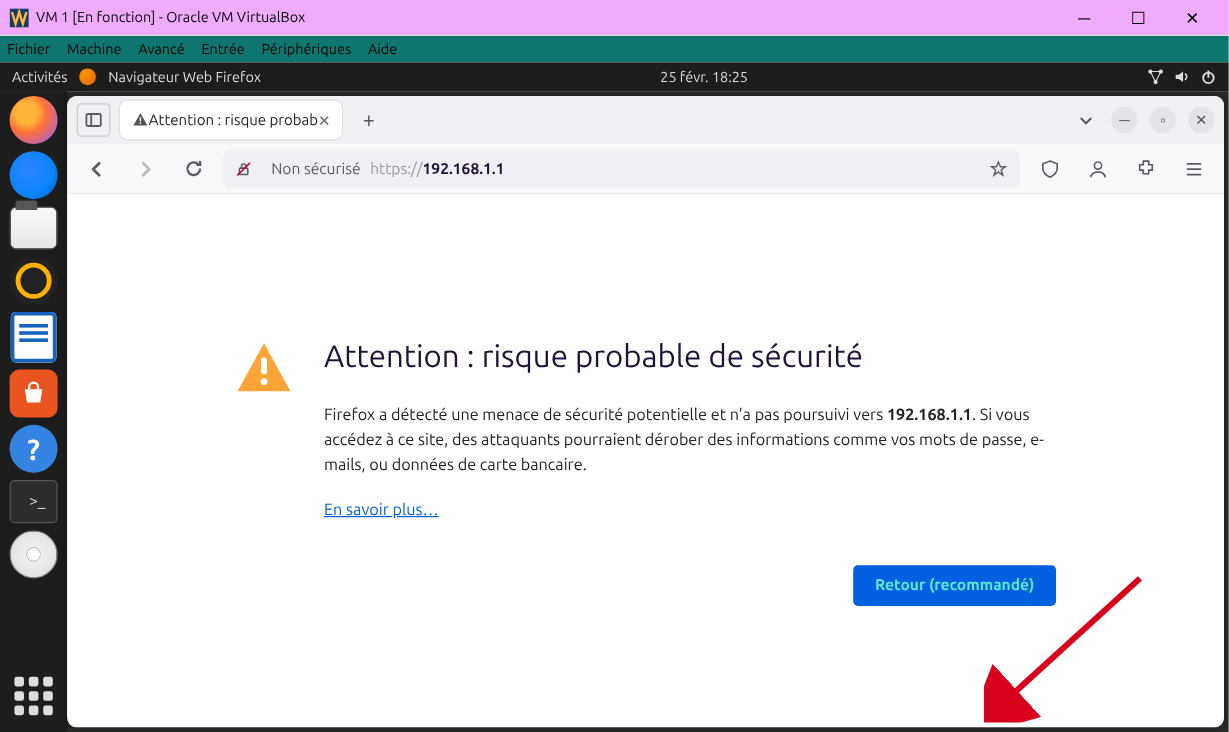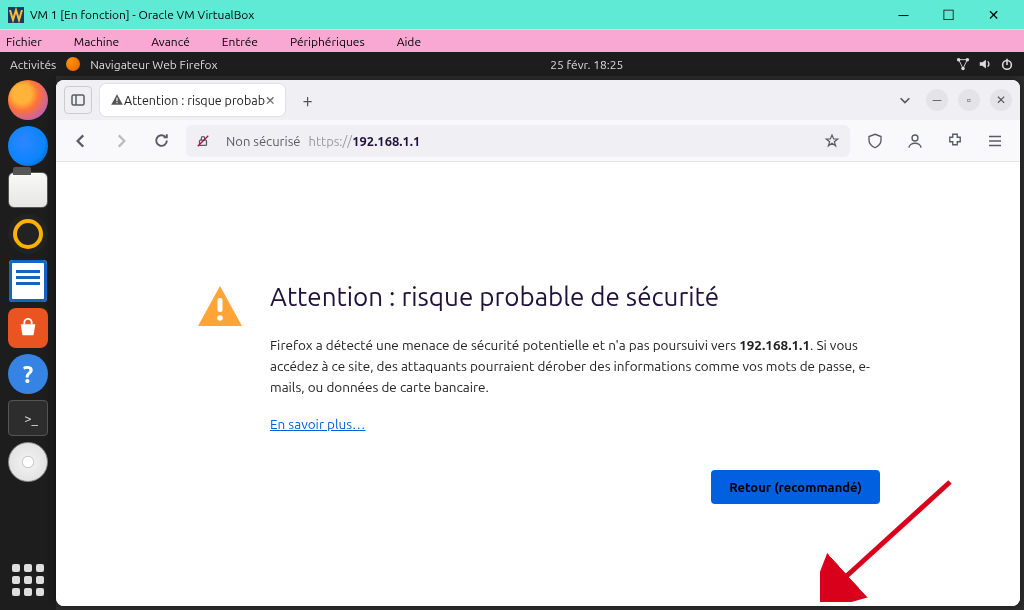--- a/index.html
+++ b/index.html
@@ -1,26 +1,26 @@
 <!DOCTYPE html>
 <html><head>
 <meta charset="utf-8">
 <style>
 * { margin: 0; padding: 0; box-sizing: border-box; font-family: "Segoe UI", Ubuntu, sans-serif; }
 html, body { width: 1024px; height: 610px; overflow: hidden; background: #fff; }
 
 
-.win-titlebar { height: 30px; background: #5eead4; border-bottom: 1px solid #ddd; display: flex; align-items: center; padding: 0 8px; font-size: 12px; }
+.win-titlebar { height: 30px; background: #f0abfc; border-bottom: 1px solid #ddd; display: flex; align-items: center; padding: 0 8px; font-size: 12px; }
 .win-titlebar .win-icon { width: 16px; height: 16px; margin-right: 6px; }
 .win-titlebar .title { flex: 1; }
 .win-titlebar .win-controls { display: flex; gap: 0; }
 .win-titlebar .win-controls div { width: 45px; height: 30px; display: flex; align-items: center; justify-content: center; font-size: 14px; }
 
 
-.vbox-menu { height: 22px; background: #f9a8d4; display: flex; align-items: center; padding: 0 6px; font-size: 12px; gap: 32px; }
+.vbox-menu { height: 22px; background: #0f766e; display: flex; align-items: center; padding: 0 6px; font-size: 12px; gap: 14px; }
 .vbox-menu span { }
 
 
 .ubuntu-top { height: 24px; background: #1d1d1d; color: #ddd; display: flex; align-items: center; font-size: 12px; padding: 0 10px; }
 .ubuntu-top .left { display: flex; align-items: flex-end; gap: 10px; }
 .ubuntu-top .center { flex: 1; text-align: center; }
 .ubuntu-top .right { display: flex; align-items: center; gap: 8px; }
 .ubuntu-top .ff-icon { width: 14px; height: 14px; border-radius: 50%; background: radial-gradient(circle at 30% 30%, #ff9500, #e66000); display: inline-block; }
 
 
@@ -72,21 +72,21 @@
 
 
 .ff-content { flex:1; background:#fff; padding:120px 140px 0 140px; position:relative; }
 .warn-row { display:flex; gap:26px; align-items:flex-start; }
 .warn-tri { width:48px; height:48px; flex-shrink:0; }
 .warn-body h1 { font-size:26px; font-weight:400; color:#20123a; margin-bottom:24px; }
 .warn-body p { font-size:13.5px; color:#222; line-height:1.55; max-width:620px; }
 .warn-body a { color:#0060df; text-decoration:underline; font-size:13.5px; display:inline-block; margin-top:18px; }
 .btn-row { display:flex; gap:12px; justify-content:flex-end; margin-top:38px; max-width:620px; margin-left:74px; }
 .btn { height:34px; padding:0 18px; border-radius:4px; font-size:13px; font-weight:600; display:flex; align-items:center; border:none; }
-.btn.primary { background:#0060df; color:#000000; }
+.btn.primary { background:#0060df; color:#5eead4; }
 .btn.secondary { background:#e8e8ed; color:#20123a; }
 
 
 .arrow-svg { position:absolute; right:60px; top:310px; pointer-events:none; }
 
 svg { display:block; }
 </style>
 </head>
 <body>
 

